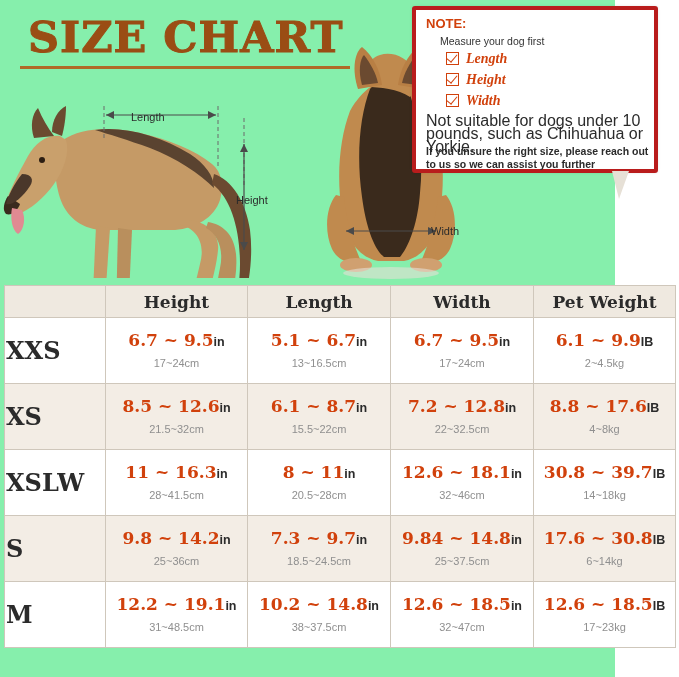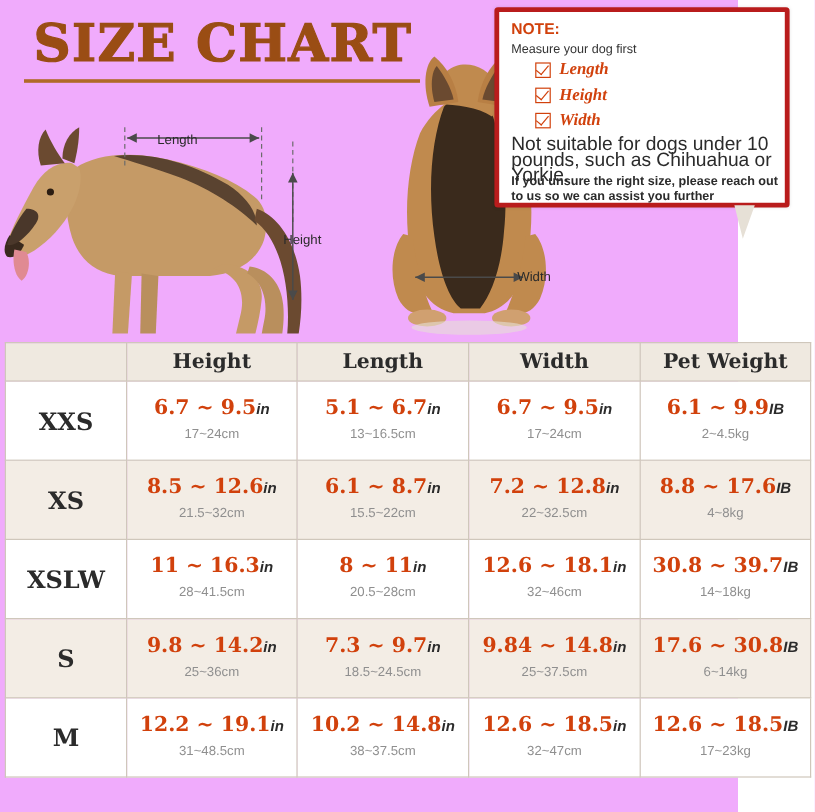--- a/index.html
+++ b/index.html
@@ -10,21 +10,21 @@
     width: 679px;
     height: 677px;
     background: #ffffff;
     font-family: "Liberation Sans", sans-serif;
     overflow: hidden;
   }
   .page {
     position: relative;
     width: 615px;
     height: 677px;
-    background: #f0abfc;
+    background: #86efac;
   }
 
   
   .header {
     position: absolute;
     left: 0;
     top: 0;
     width: 679px;
     height: 283px;
   }
@@ -65,21 +65,21 @@
     position: absolute;
     left: 10px;
     top: 6px;
     font-size: 13px;
     font-weight: bold;
     color: #d1410c;
     font-family: "Liberation Sans", sans-serif;
   }
   .note-sub {
     position: absolute;
-    left: 10px;
+    left: 24px;
     top: 25px;
     font-size: 10.5px;
     color: #333333;
   }
   .note-list {
     position: absolute;
     left: 30px;
     top: 38px;
     width: 200px;
   }
@@ -200,45 +200,43 @@
   .col-h { width: 142px; }
   .col-l { width: 143px; }
   .col-w { width: 143px; }
   .col-p { width: 142px; }
 
   tbody tr { height: 66px; }
   tbody tr.odd td { background: #ffffff; }
   tbody tr.even td { background: #f3ede5; }
 
   td.size-name {
-    text-align: center;
     font-family: "DejaVu Serif", serif;
     font-weight: bold;
-    font-size: 20px;
+    font-size: 24px;
     color: #2b2b2b;
   }
   td.cell {
     text-align: center;
     vertical-align: middle;
     padding: 0 2px;
   }
   .val-in {
     font-family: "DejaVu Serif", serif;
     font-weight: bold;
     font-size: 17px;
     color: #d1410c;
     white-space: nowrap;
     line-height: 22px;
   }
   .val-in .unit {
     font-size: 12.5px;
     color: #2b2b2b;
     font-weight: bold;
     font-family: "Liberation Sans", sans-serif;
-    font-style: italic;
   }
   .val-cm {
     font-family: Liberation Sans, sans-serif;
     font-size: 11px;
     color: #8f8f8f;
     white-space: nowrap;
     line-height: 20px;
   }
 </style>
 </head>

